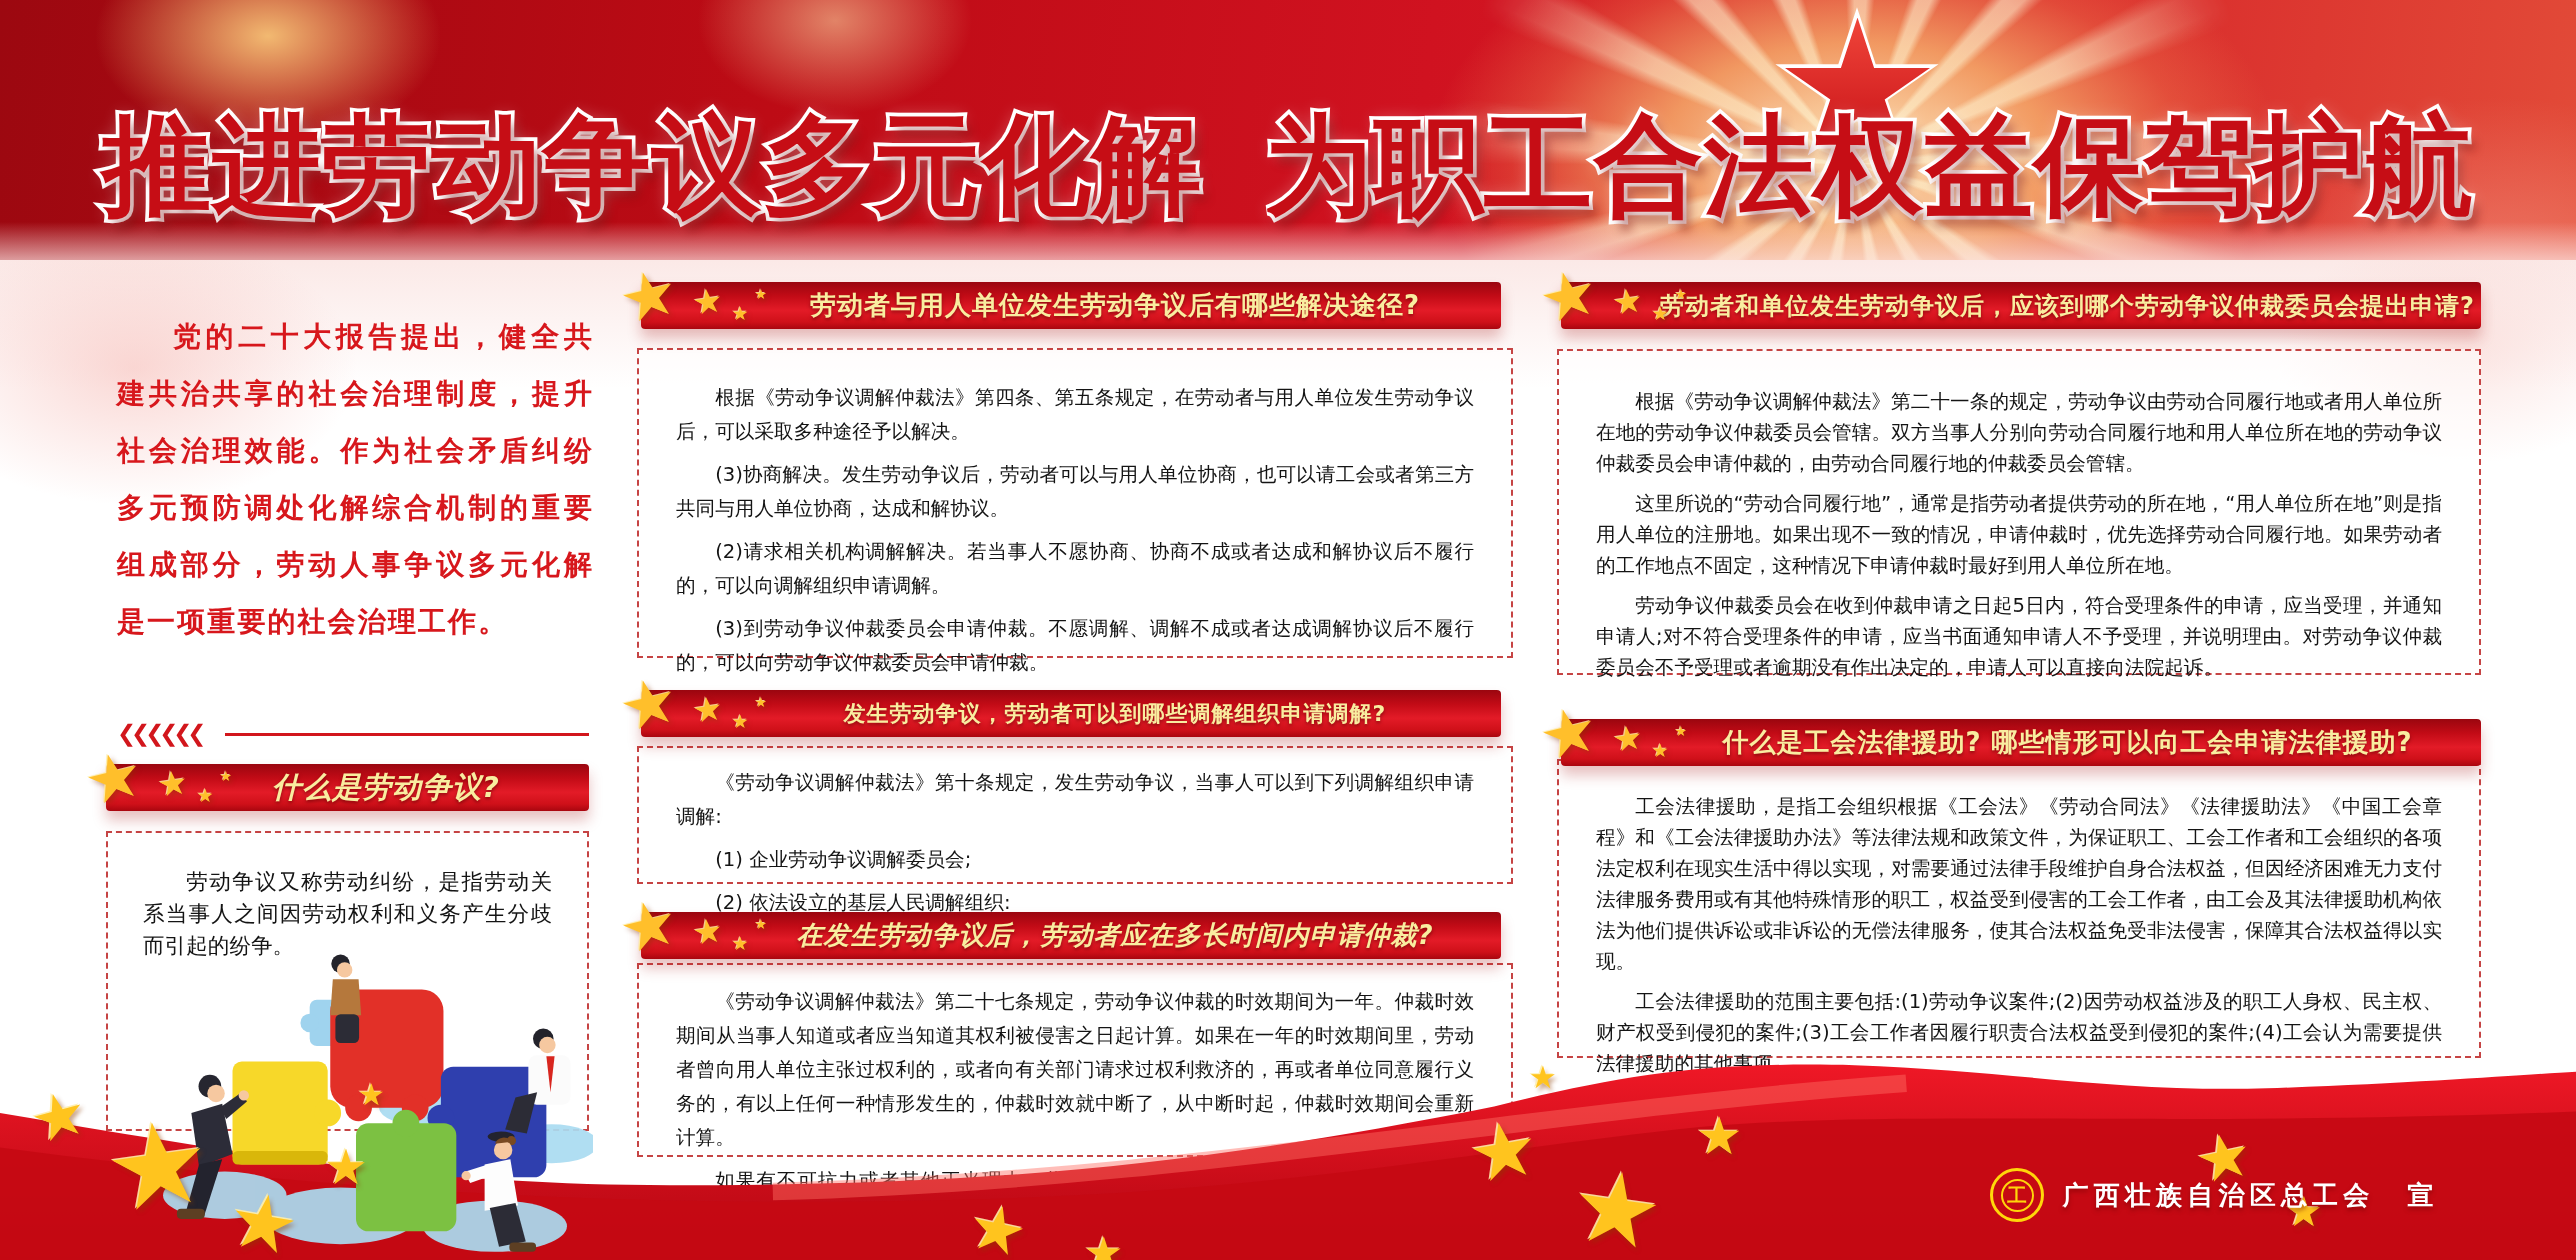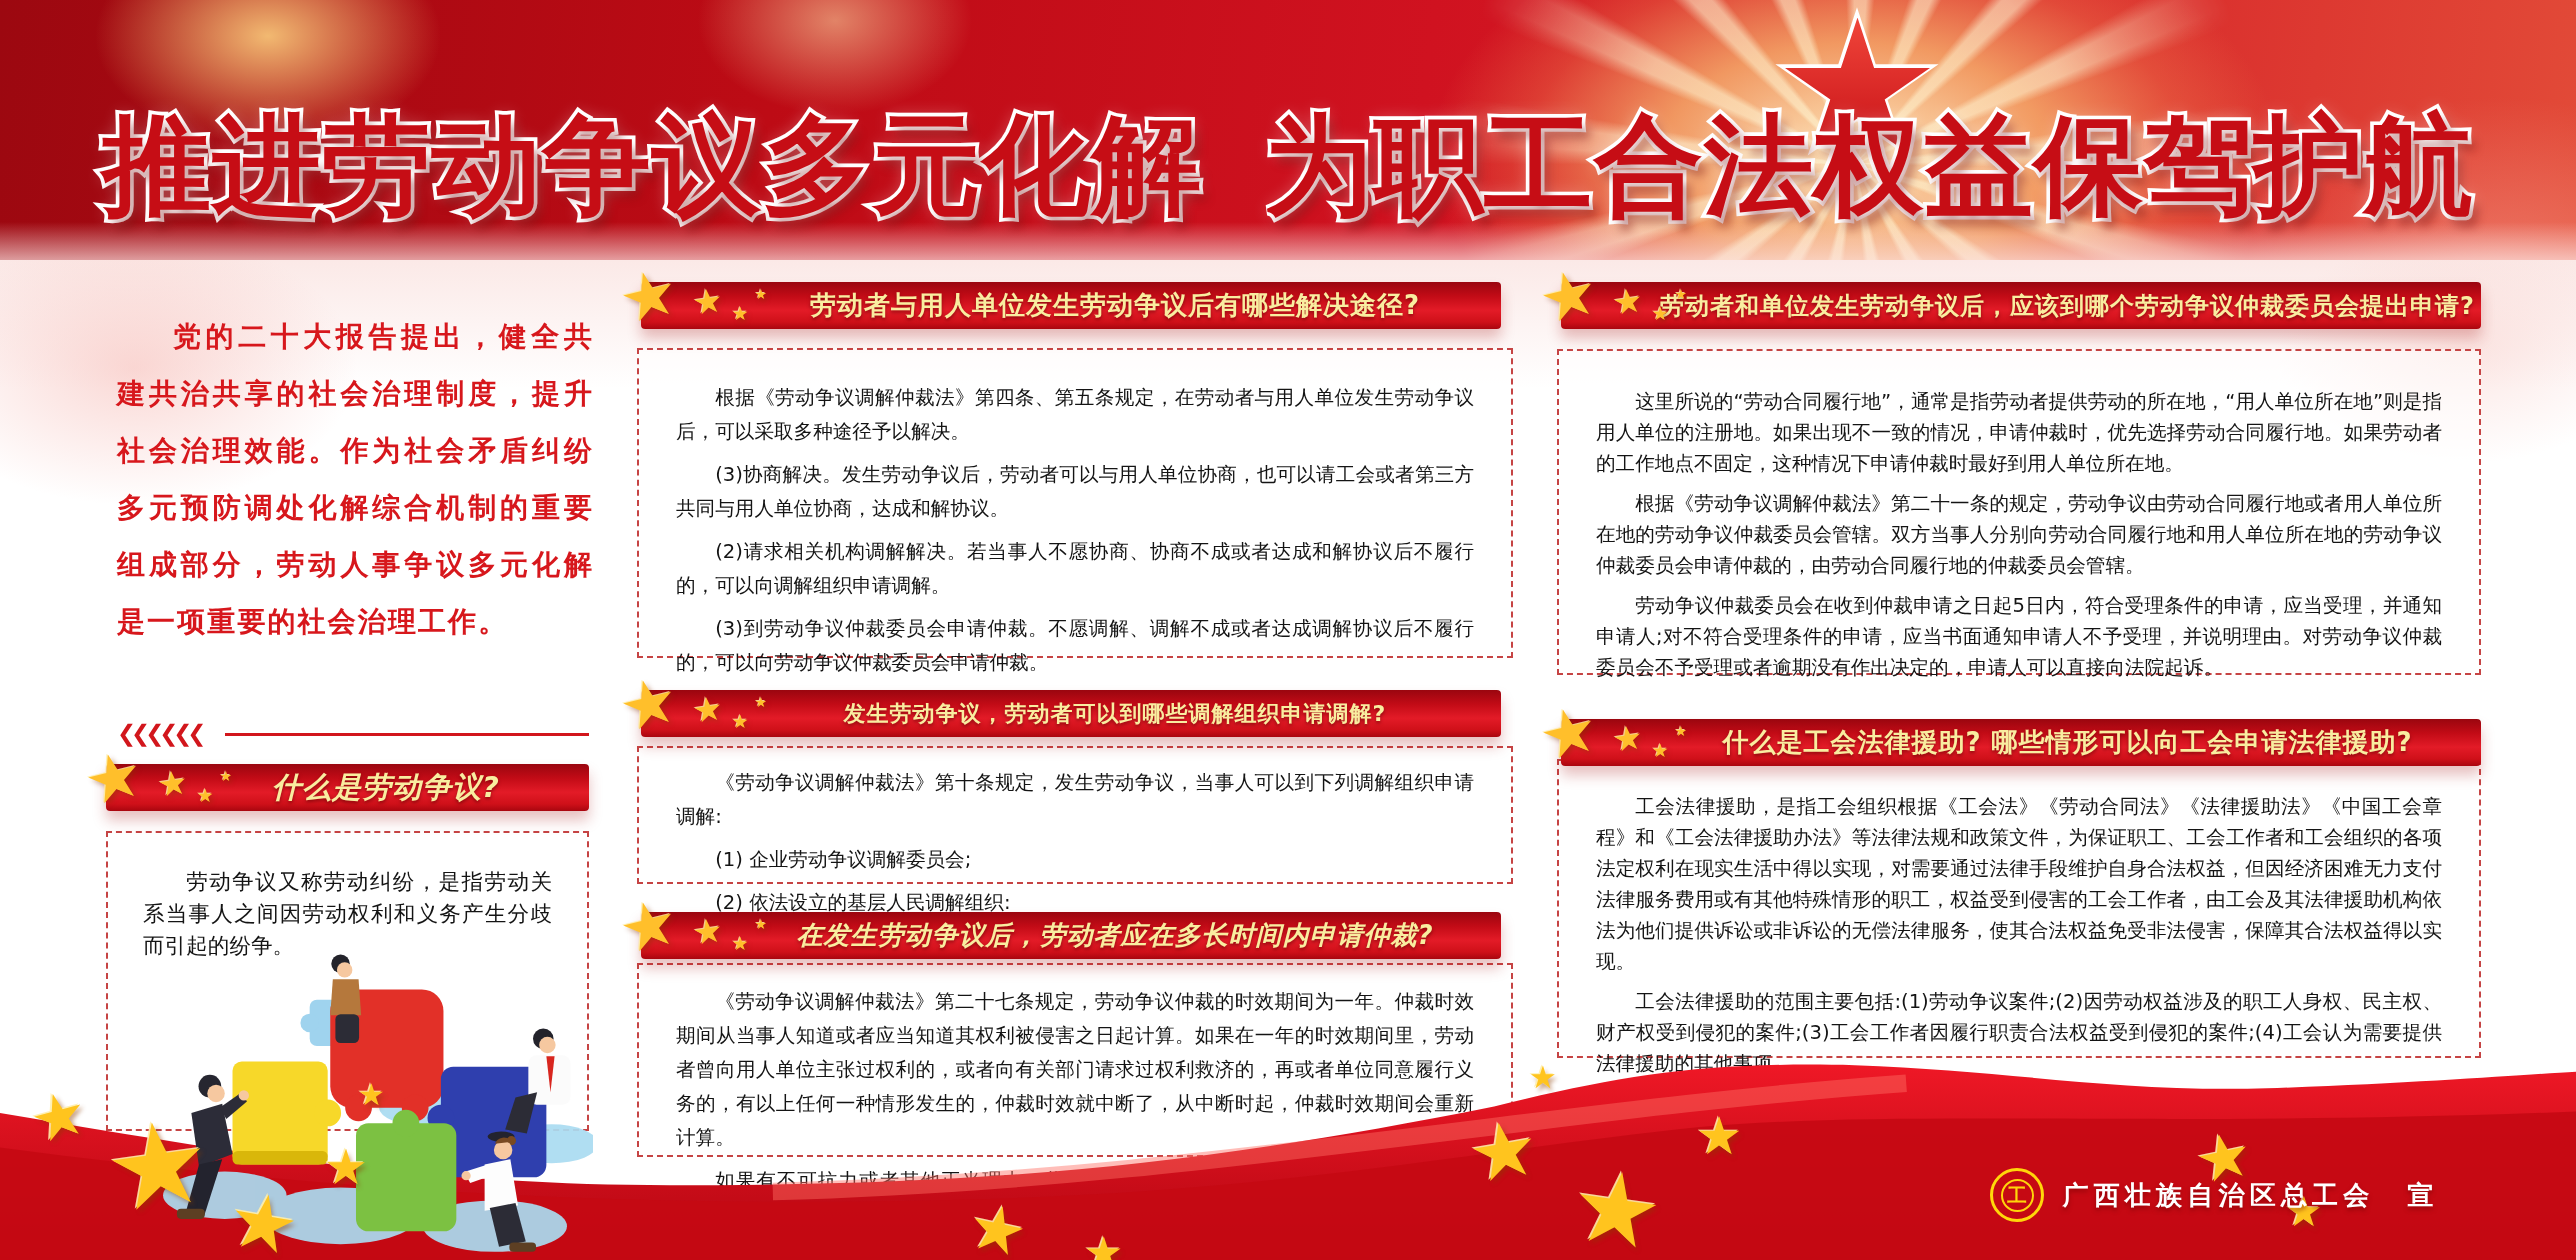--- a/index.html
+++ b/index.html
@@ -158,22 +158,22 @@
   </div>
 
   <div class="banner" style="left:1561px;top:282px;width:920px;">
     <span class="bstar s1">★</span>
     <span class="bstar s2">★</span>
     <span class="bstar s3">★</span>
     <span class="bstar s4">★</span>
     <span class="banner-title" style="font-size:24px;margin-left:93px;">劳动者和单位发生劳动争议后，应该到哪个劳动争议仲裁委员会提出申请?</span>
   </div>
   <div class="dbox rgt" style="left:1557px;top:349px;width:924px;height:326px;padding:26px 28px;">
+    <p>根据《劳动争议调解仲裁法》第二十一条的规定，劳动争议由劳动合同履行地或者用人单位所在地的劳动争议仲裁委员会管辖。双方当事人分别向劳动合同履行地和用人单位所在地的劳动争议仲裁委员会申请仲裁的，由劳动合同履行地的仲裁委员会管辖。</p>
     <p>这里所说的“劳动合同履行地”，通常是指劳动者提供劳动的所在地，“用人单位所在地”则是指用人单位的注册地。如果出现不一致的情况，申请仲裁时，优先选择劳动合同履行地。如果劳动者的工作地点不固定，这种情况下申请仲裁时最好到用人单位所在地。</p>
-    <p>根据《劳动争议调解仲裁法》第二十一条的规定，劳动争议由劳动合同履行地或者用人单位所在地的劳动争议仲裁委员会管辖。双方当事人分别向劳动合同履行地和用人单位所在地的劳动争议仲裁委员会申请仲裁的，由劳动合同履行地的仲裁委员会管辖。</p>
     <p>劳动争议仲裁委员会在收到仲裁申请之日起5日内，符合受理条件的申请，应当受理，并通知申请人;对不符合受理条件的申请，应当书面通知申请人不予受理，并说明理由。对劳动争议仲裁委员会不予受理或者逾期没有作出决定的，申请人可以直接向法院起诉。</p>
   </div>
 
   <div class="banner" style="left:1561px;top:719px;width:920px;">
     <span class="bstar s1">★</span>
     <span class="bstar s2">★</span>
     <span class="bstar s3">★</span>
     <span class="bstar s4">★</span>
     <span class="banner-title" style="font-size:26px;margin-left:93px;">什么是工会法律援助? 哪些情形可以向工会申请法律援助?</span>
   </div>

